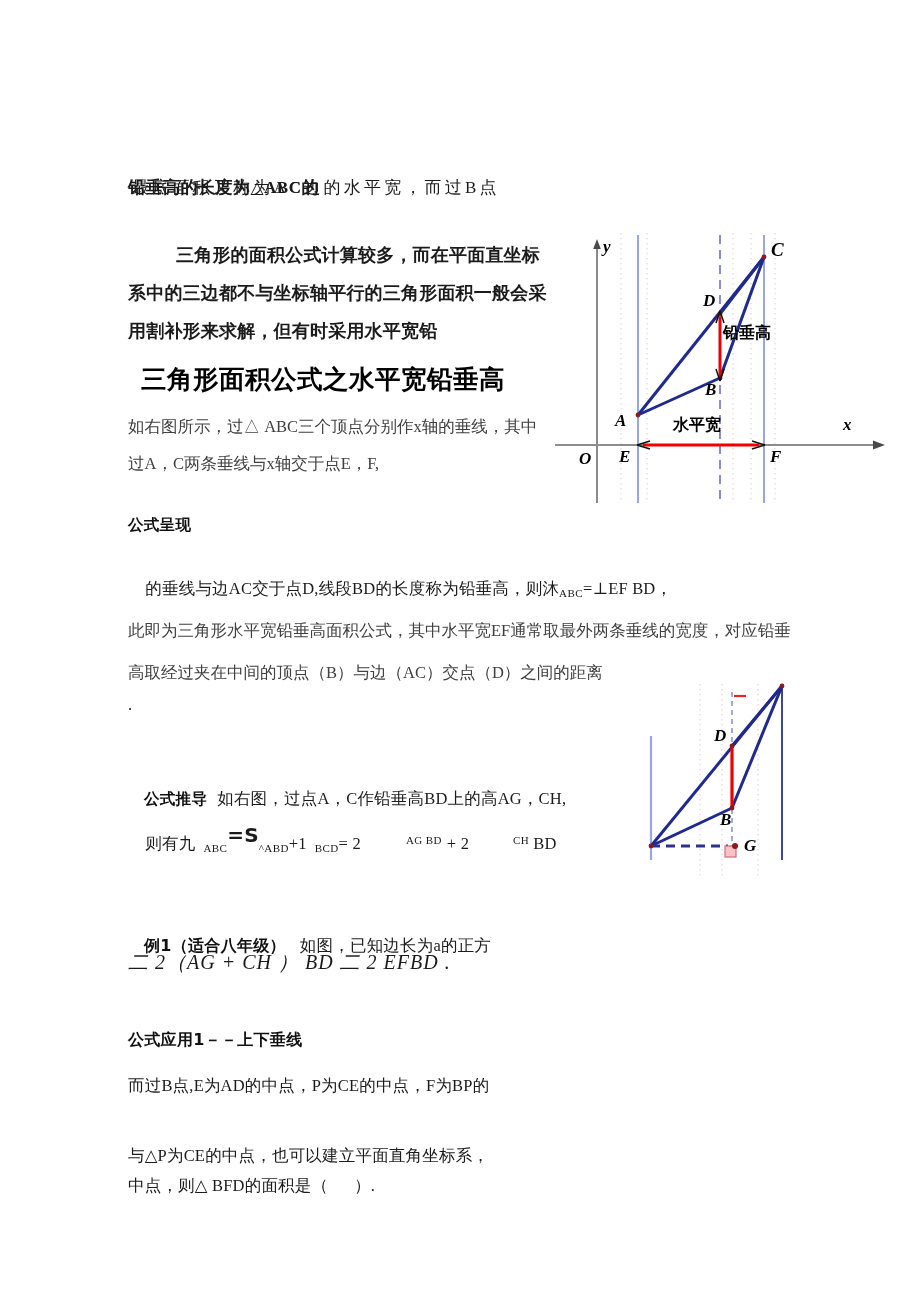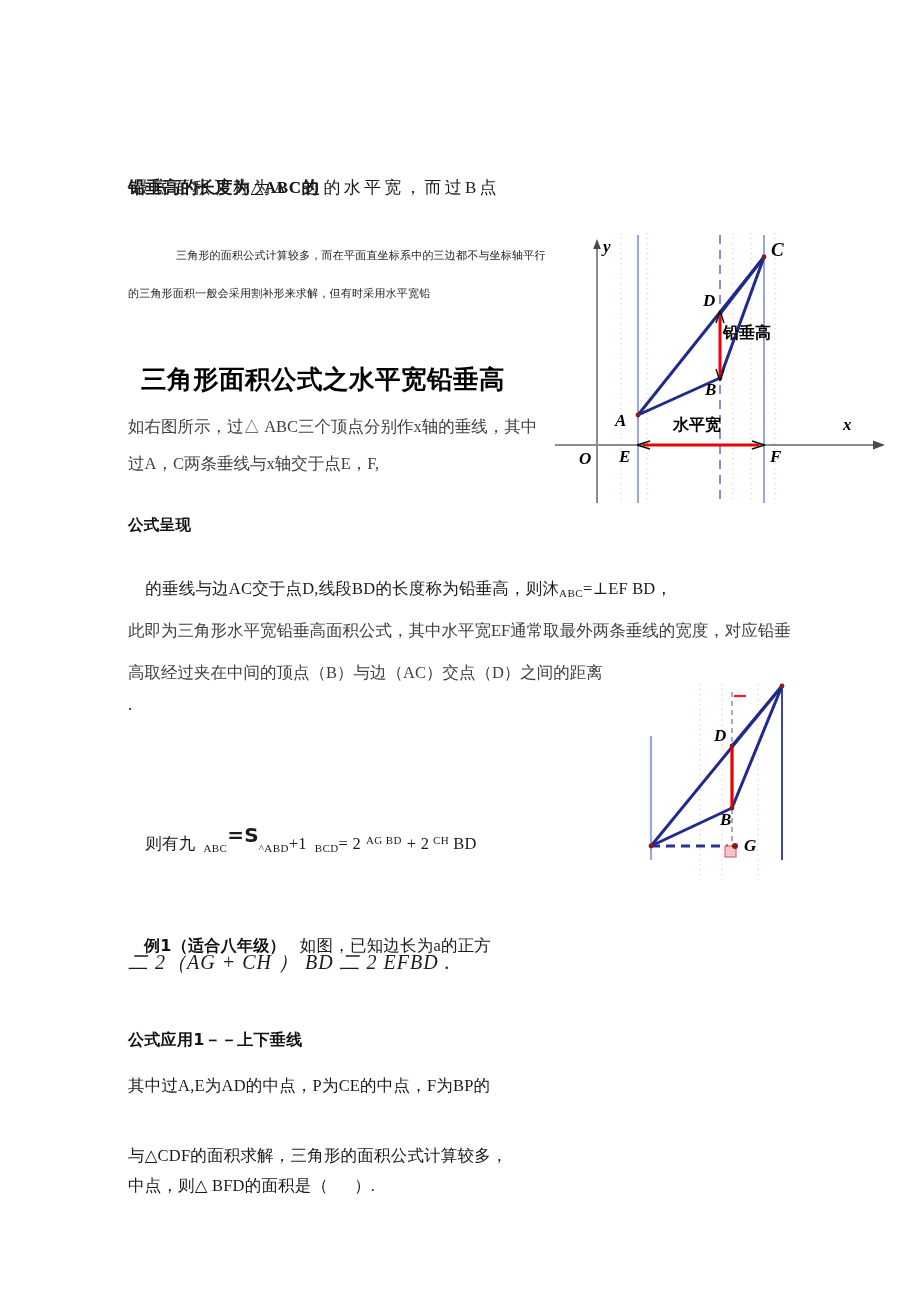--- a/index.html
+++ b/index.html
@@ -88,39 +88,41 @@
     color: #000000;
     white-space: pre;
   }
 
   
   .intro {
     position: absolute;
     left: 128px;
     top: 236px;
     width: 420px;
-    font-size: 11px;
+    font-size: 18px;
     line-height: 38px;
     text-indent: 48px;
     white-space: pre-wrap;
+    font-weight: bold;
   }
 
   
   .frm {
     font-family: "Liberation Serif", "DejaVu Serif", serif;
   }
   .frm .sub {
     font-size: 11px;
     vertical-align: -3px;
     letter-spacing: 0.4px;
   }
   .frm .sup {
     font-size: 11px;
     vertical-align: 5px;
     letter-spacing: 0.4px;
+    margin-left: 40px;
   }
   .frm .big {
     font-family: "DejaVu Sans", "Liberation Sans", sans-serif;
     font-weight: bold;
     font-size: 20px;
   }
   .ital { font-style: italic; }
 
   
   .figure {
@@ -162,36 +164,39 @@
   <div class="tb bold-head" style="left:128px; top:518px;">公式呈现</div>
 
   <div class="tb body-cn frm" style="left:128px; top:564px; font-size:16.5px;">
     <span>的垂线与边AC交于点D,线段BD的长度称为铅垂高，则</span><span>沐</span><span class="sub">ABC</span><span>=⊥</span><span>EF BD</span><span>，</span>
   </div>
 
   <div class="body-para" style="left:128px; top:610px; width:672px; line-height:42px;">此即为三角形水平宽铅垂高面积公式，其中水平宽EF通常取最外两条垂线的宽度，对应铅垂高取经过夹在中间的顶点（B）与边（AC）交点（D）之间的距离</div>
 
   <div class="tb body-cn" style="left:128px; top:697px;">.</div>
 
+  <div class="tb" style="left:128px; top:775px;">
+    <span class="bold-head">公式推导</span><span class="body-cn" style="padding-left:10px;">如右图，过点A，C作铅垂高BD上的高AG，CH,</span>
+  </div>
 
   <div class="tb body-cn frm" style="left:128px; top:815px;">
     <span>则有</span><span>九</span><span class="sub" style="padding-left:8px;">ABC</span><span class="big" style="position:relative; top:-7px;">=S</span><span class="sub">^ABD</span><span>+1</span><span class="sub" style="padding-left:8px;">BCD</span><span>= 2</span><span class="sup" style="padding-left:5px;">AG BD</span><span style="padding-left:5px;">+ 2</span><span class="sup" style="padding-left:4px;">CH</span><span style="padding-left:4px;">BD</span>
   </div>
 
   <div class="tb" style="left:128px; top:922px;">
     <span class="bold-head" style="font-size:16px;text-align:right;">例1（适合八年级）</span><span class="body-cn" style="padding-left:14px;">如图，已知边长为a的正方</span>
   </div>
 
   <div class="tb body-cn frm ital" style="left:128px; top:952px; font-size:20px; letter-spacing:1px;">二 2（AG + CH ） BD 二 2 EFBD .</div>
 
   <div class="tb bold-head" style="left:128px; top:1032px; font-size:16px;">公式应用1－－上下垂线</div>
 
-  <div class="tb body-cn" style="left:128px; top:1078px;">其中过A,E为AD的中点，P为CE的中点，F为BP的</div>
-
-  <div class="tb body-cn" style="left:128px; top:1148px;">与△CDF的面积求解，三角形的面积公式计算较多，</div>
+  <div class="tb body-cn" style="left:128px; top:1078px;">而过B点,E为AD的中点，P为CE的中点，F为BP的</div>
+
+  <div class="tb body-cn" style="left:128px; top:1148px;">与△P为CE的中点，也可以建立平面直角坐标系，</div>
 
   <div class="tb body-cn" style="left:128px; top:1178px;">中点，则△ BFD的面积是（      ）.</div>
 
   <div class="figure" style="left:555px; top:225px; width:340px; height:280px;">
 
     <svg width="340" height="280" viewBox="0 0 340 280">
 
       <g stroke="#edc3d6" stroke-width="1" stroke-dasharray="1.5 3.5">
         <line x1="92" y1="8" x2="92" y2="278"></line>
         <line x1="178" y1="8" x2="178" y2="278"></line>

